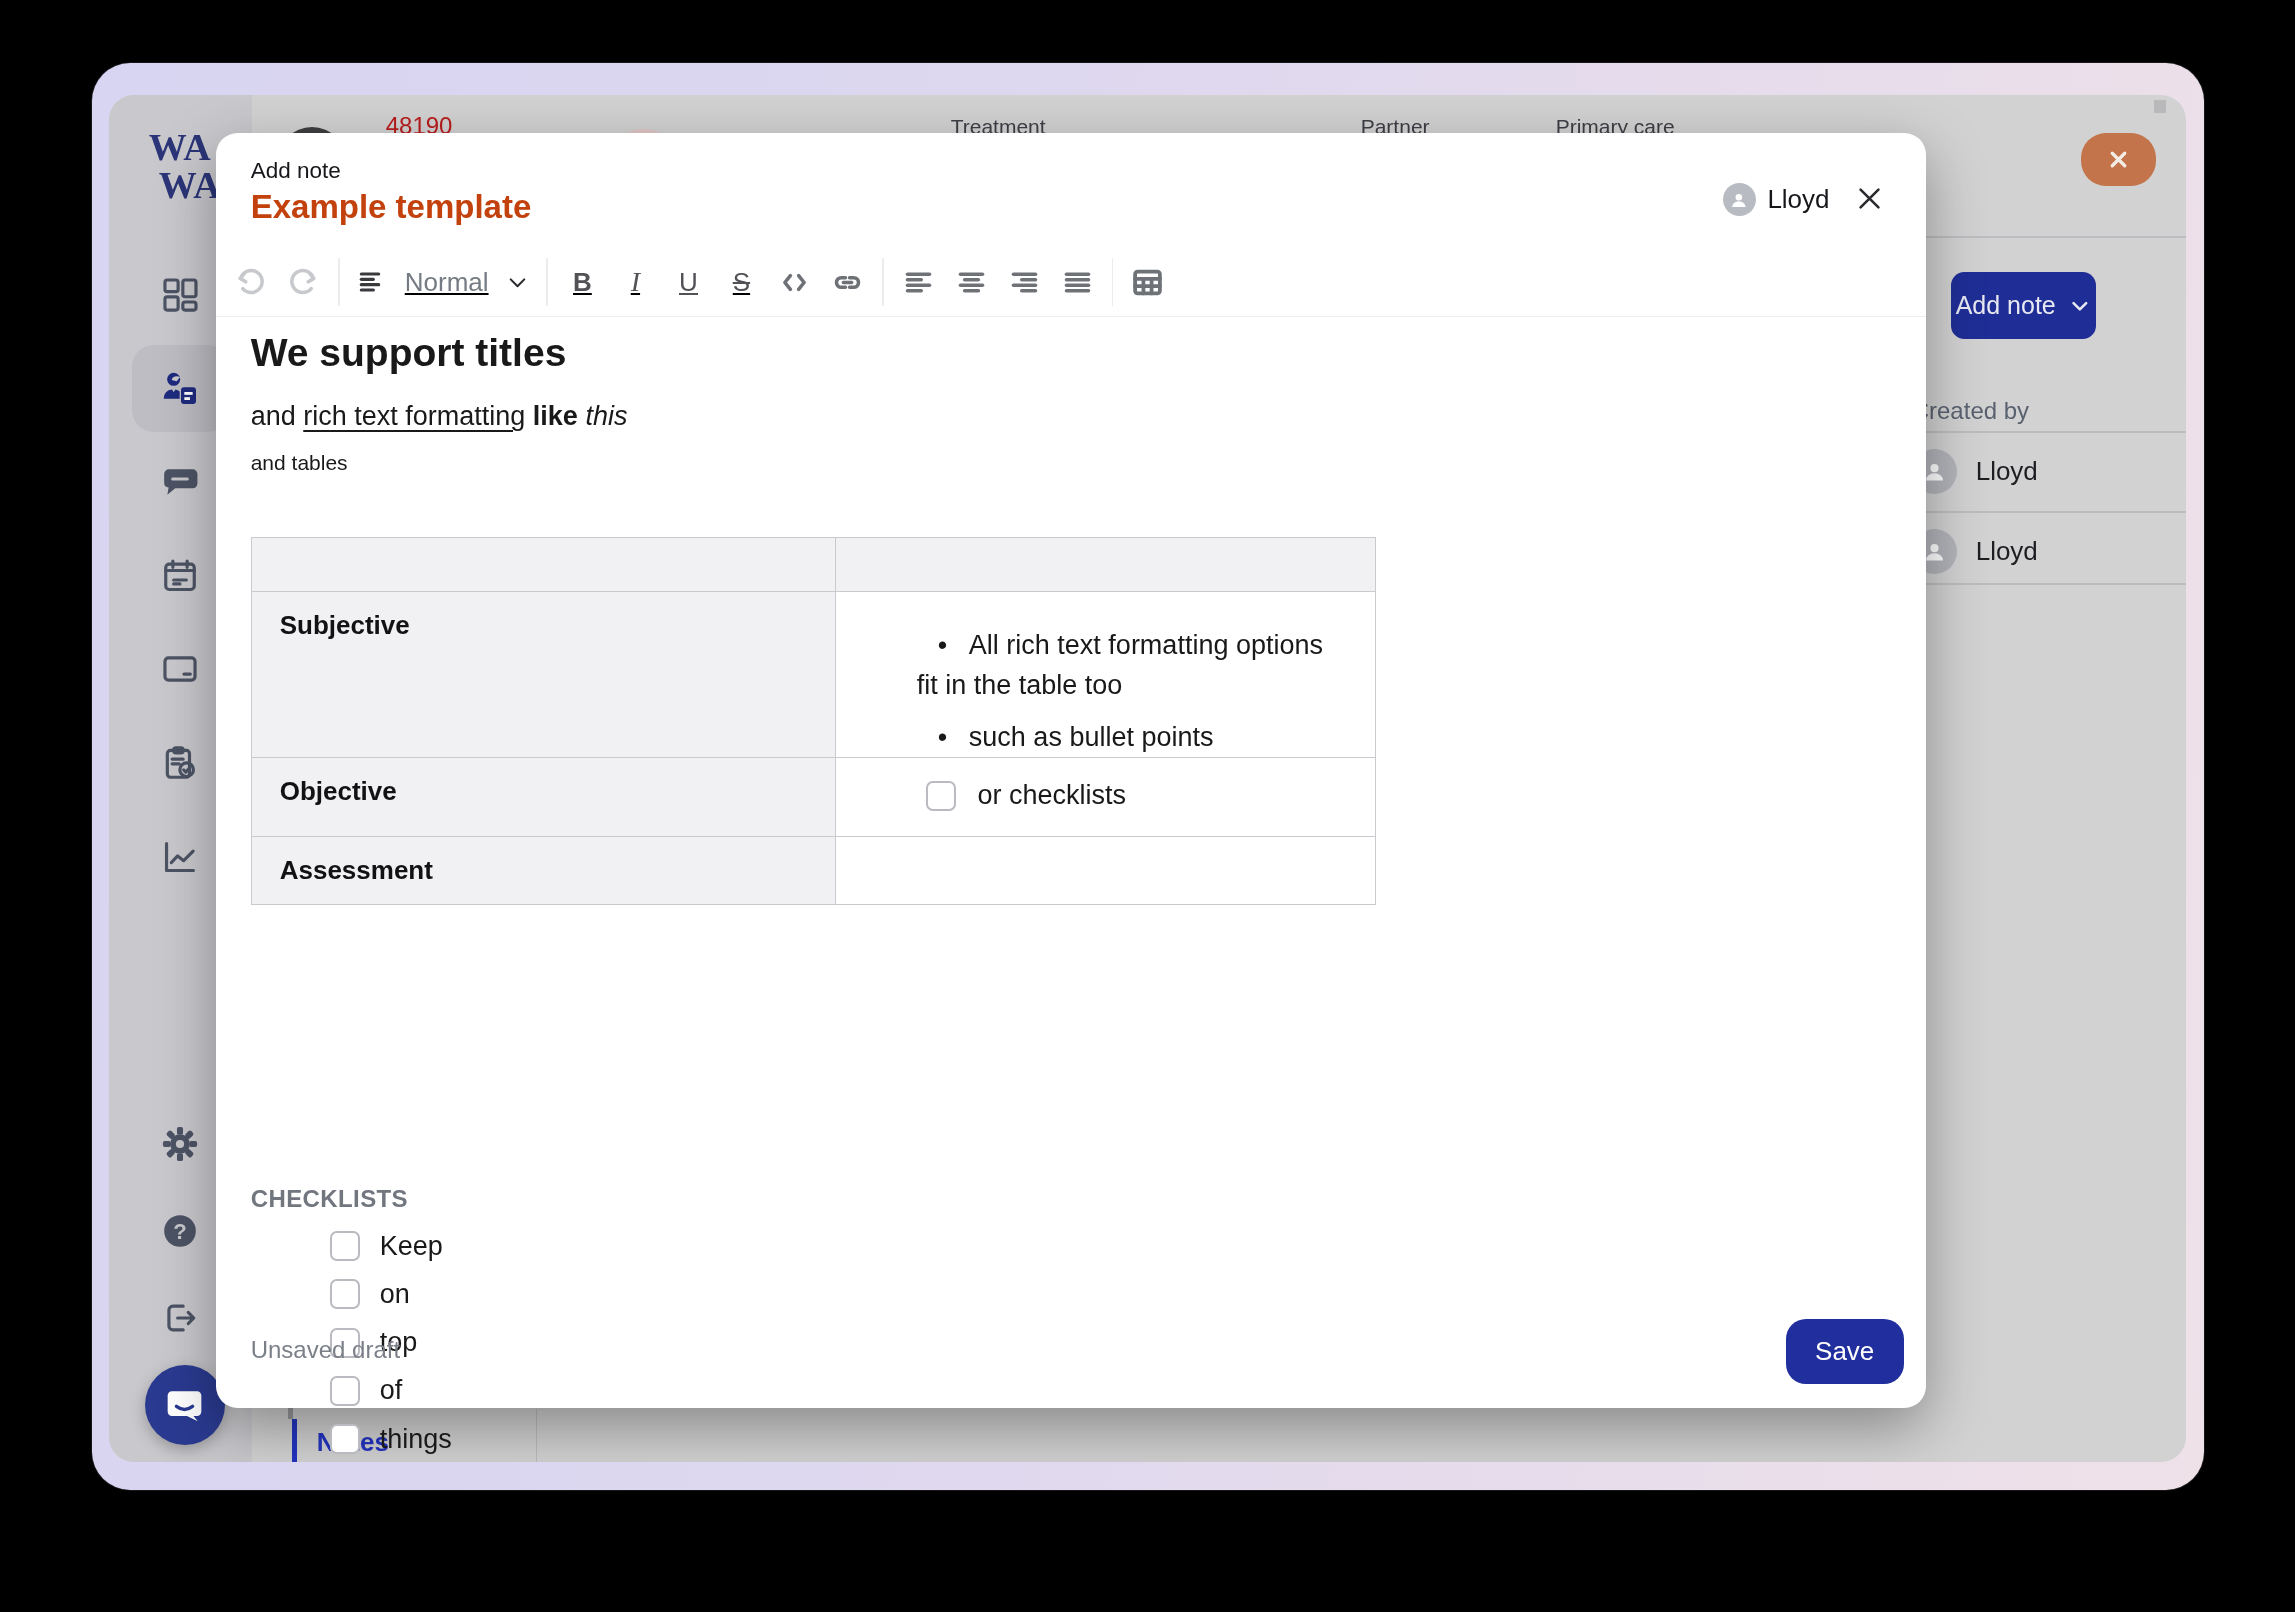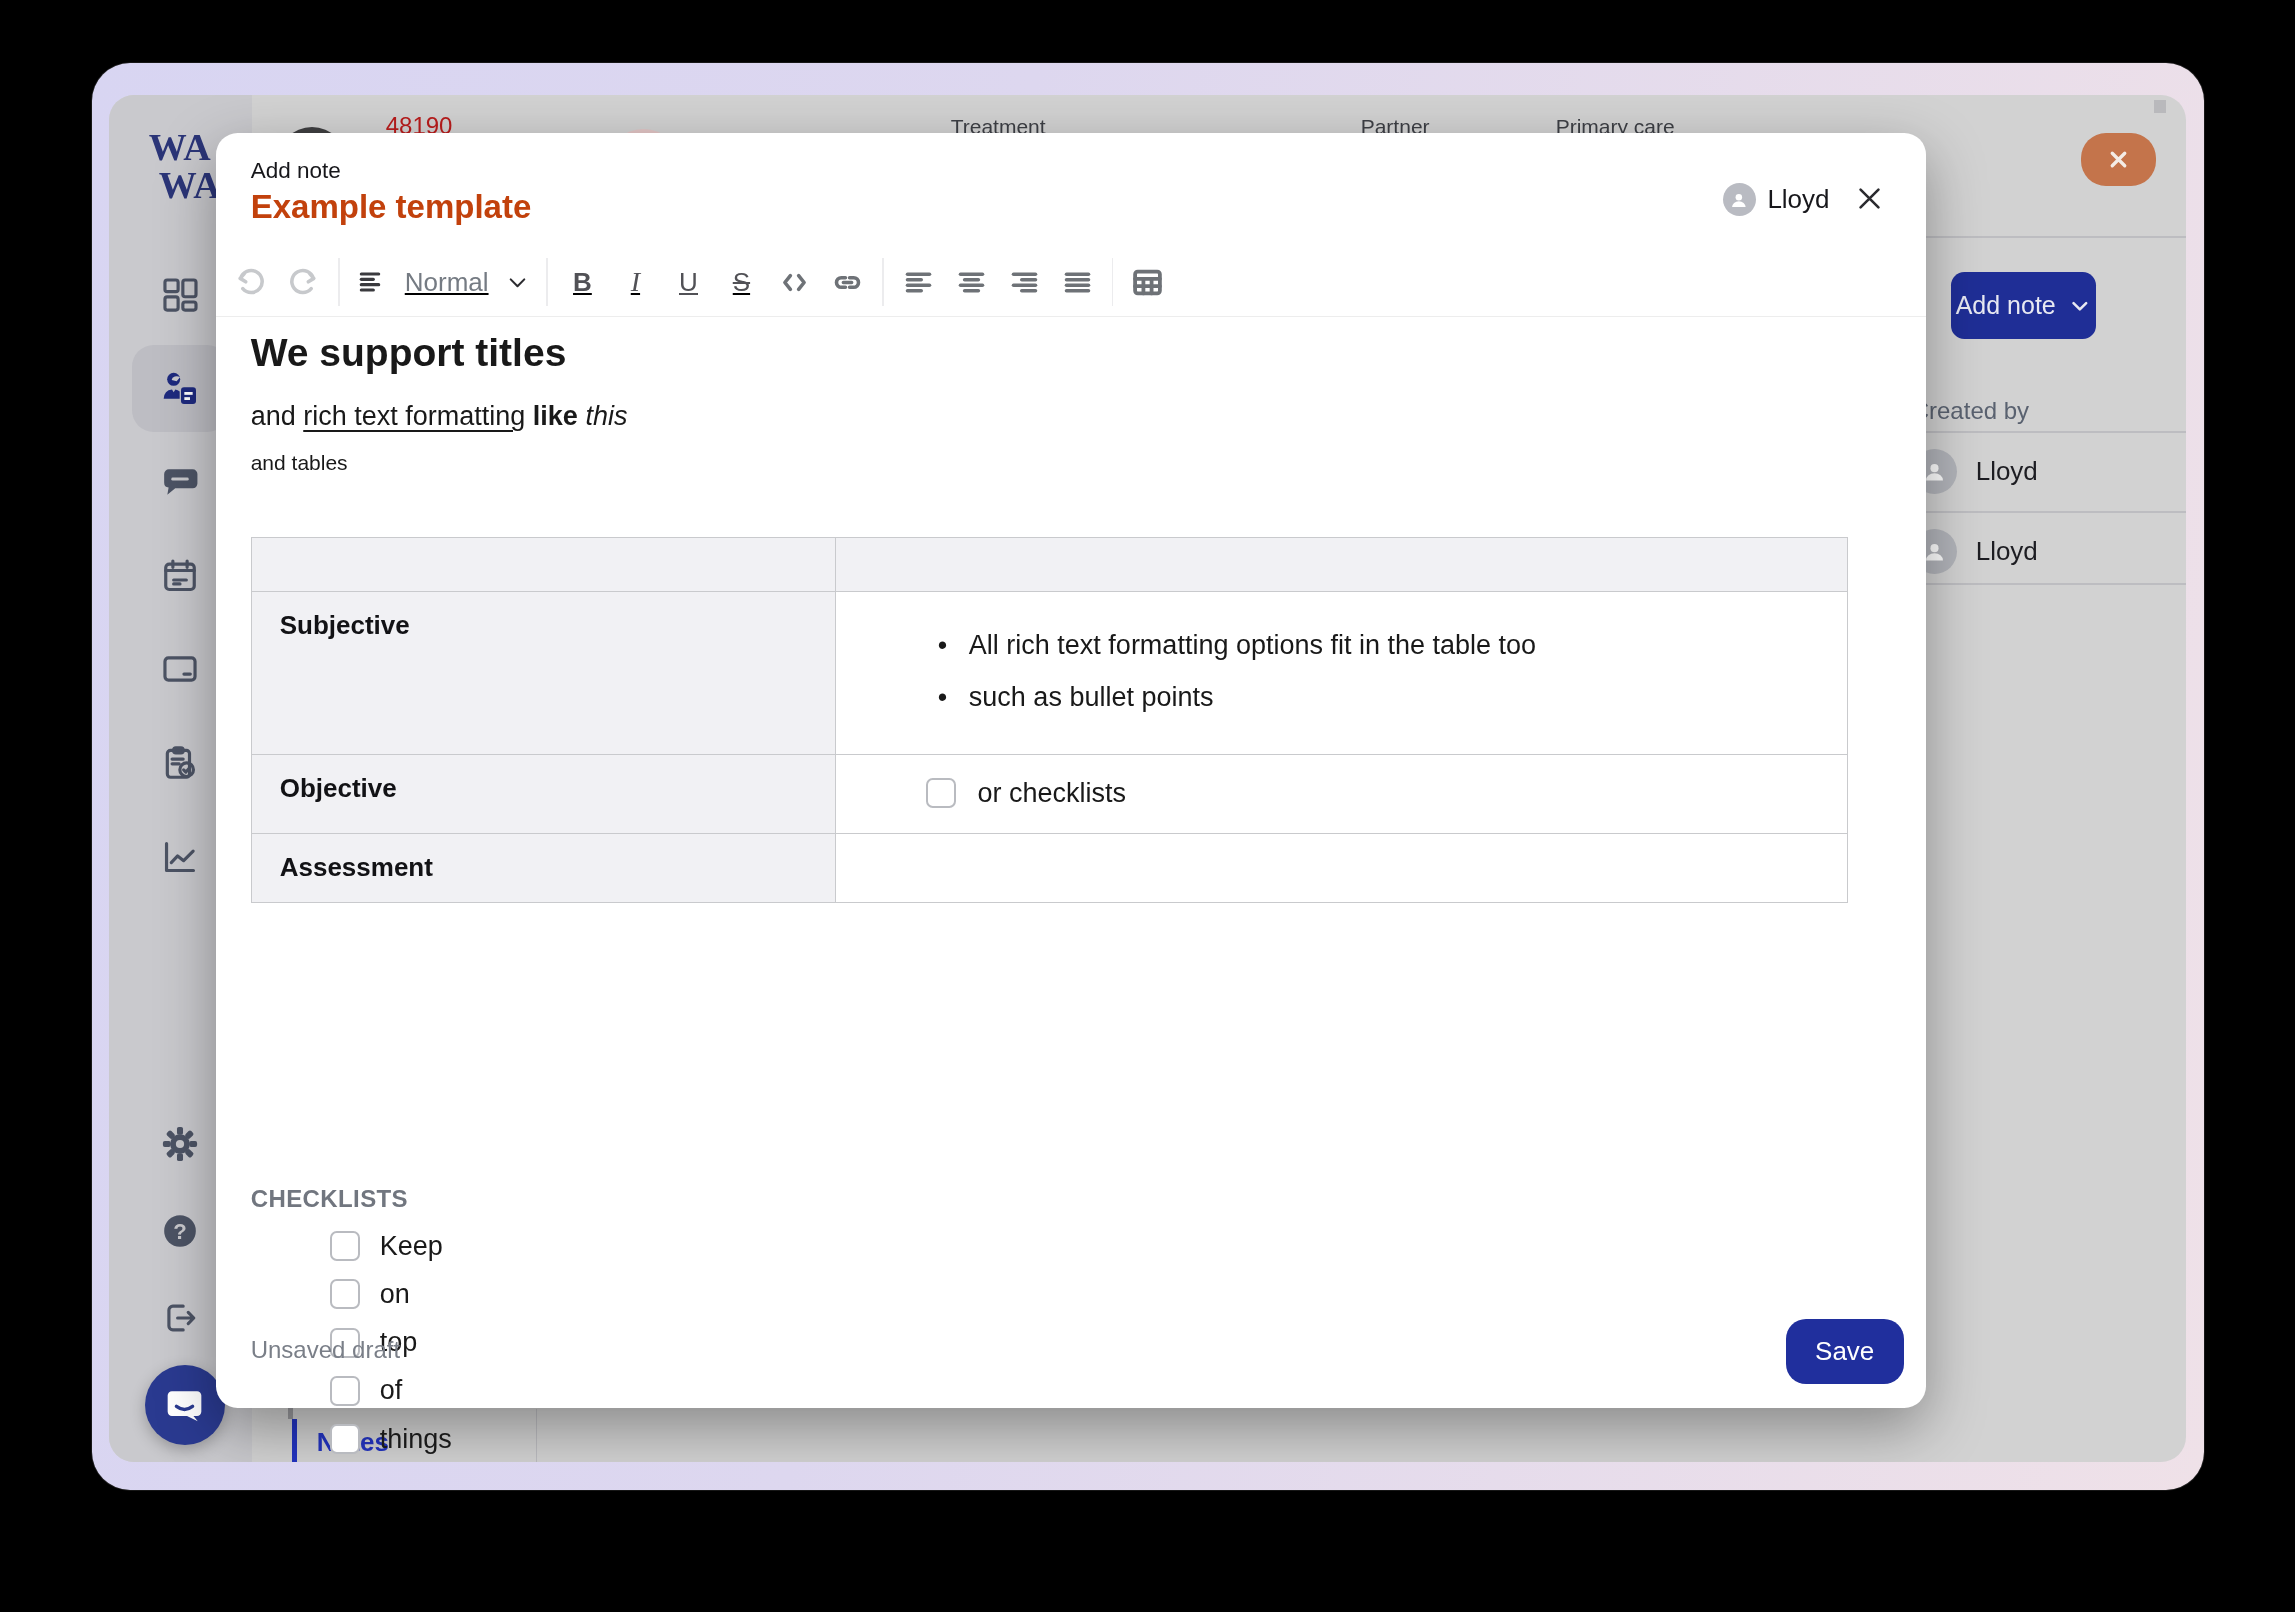--- a/index.html
+++ b/index.html
@@ -101,21 +101,21 @@
 
   
   .editor { position:absolute; left:0; top:185px; right:0; bottom:108px; cursor:text; }
   .e-h1 { position:absolute; left:35px; top:13.3px; font-size:39px; font-weight:600; color:#191919; }
   .e-p2 { position:absolute; left:35px; top:83px; font-size:27px; color:#191919; }
   .e-p2 .u { text-decoration:underline; text-underline-offset:5px; }
   .e-p2 .b { font-weight:700; }
   .e-p2 .i { font-style:italic; }
   .e-p3 { position:absolute; left:35px; top:133px; font-size:21px; color:#191919; }
 
-  table.soap { position:absolute; left:35px; top:219px; width:1597px;
+  table.soap { position:absolute; left:35px; top:219px; width:1125px;
                border-collapse:collapse; table-layout:fixed; }
   table.soap th, table.soap td { border:1.7px solid #c9cacd; }
   table.soap th { height:54px; background:#f1f1f4; }
   td.lbl { background:#f1f1f4; vertical-align:top; padding:18.3px 28px;
            font-size:26px; font-weight:700; color:#121215; }
   td.val { background:#fff; vertical-align:top; padding:0 32px; }
   .note-ul { list-style:none; margin:33px 0 0 49px; max-width:687px;
              font-size:27px; line-height:40px; color:#191919; }
   .note-ul li { text-indent:21px; }
   .note-ul li + li { margin-top:11.7px; }

